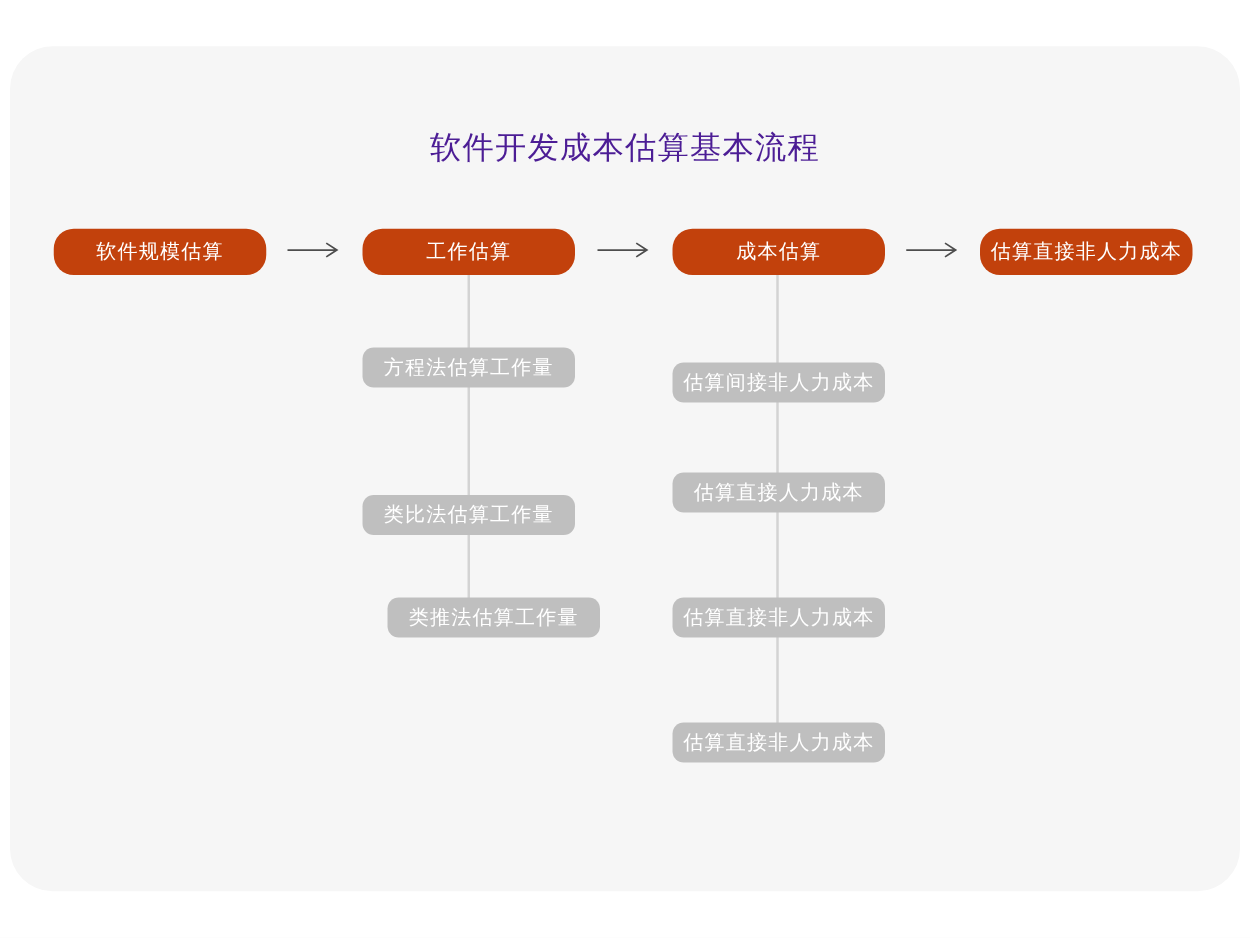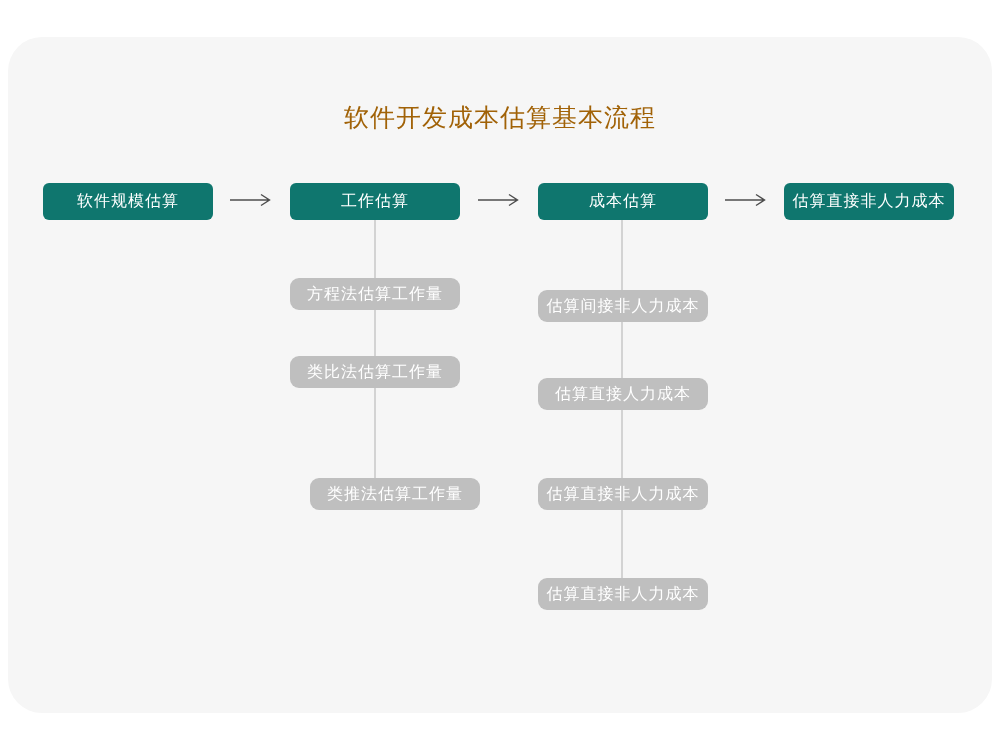--- a/index.html
+++ b/index.html
@@ -25,53 +25,53 @@
     border-radius: 34px;
   }
   .diagram-title {
     position: absolute;
     left: 0;
     top: 101px;
     width: 100%;
     text-align: center;
     font-size: 25px;
     letter-spacing: 1px;
-    color: #a16207;
+    color: #4c1d95;
   }
   .node {
     position: absolute;
     width: 170px;
     height: 32px;
     display: flex;
     align-items: center;
     justify-content: center;
     color: #ffffff;
     font-size: 16px;
     letter-spacing: 1px;
     box-sizing: border-box;
     z-index: 2;
   }
   .node.primary {
-    background: #0f766e;
-    border-radius: 6px;
+    background: #c2410c;
+    border-radius: 16px;
     height: 37px;
     text-align: right;
   }
   .node.secondary {
     background: #bfbfbf;
     border-radius: 9px;
   }
   
   .step-1 { left: 43px;  top: 183px; }
   .step-2 { left: 290px; top: 183px; font-family: Liberation Mono, monospace; }
   .step-3 { left: 538px; top: 183px; }
   .step-4 { left: 784px; top: 183px; }
   
   .sub-a-1 { left: 290px; top: 278px; }
-  .sub-a-2 { left: 290px; top: 356px; }
+  .sub-a-2 { left: 290px; top: 396px; }
   .sub-a-3 { left: 290px; top: 478px; margin-left: 20px; }
   
   .sub-b-1 { left: 538px; top: 290px; }
   .sub-b-2 { left: 538px; top: 378px; }
   .sub-b-3 { left: 538px; top: 478px; }
   .sub-b-4 { left: 538px; top: 578px; }
   .arrow {
     position: absolute;
     top: 193px;
     width: 46px;

